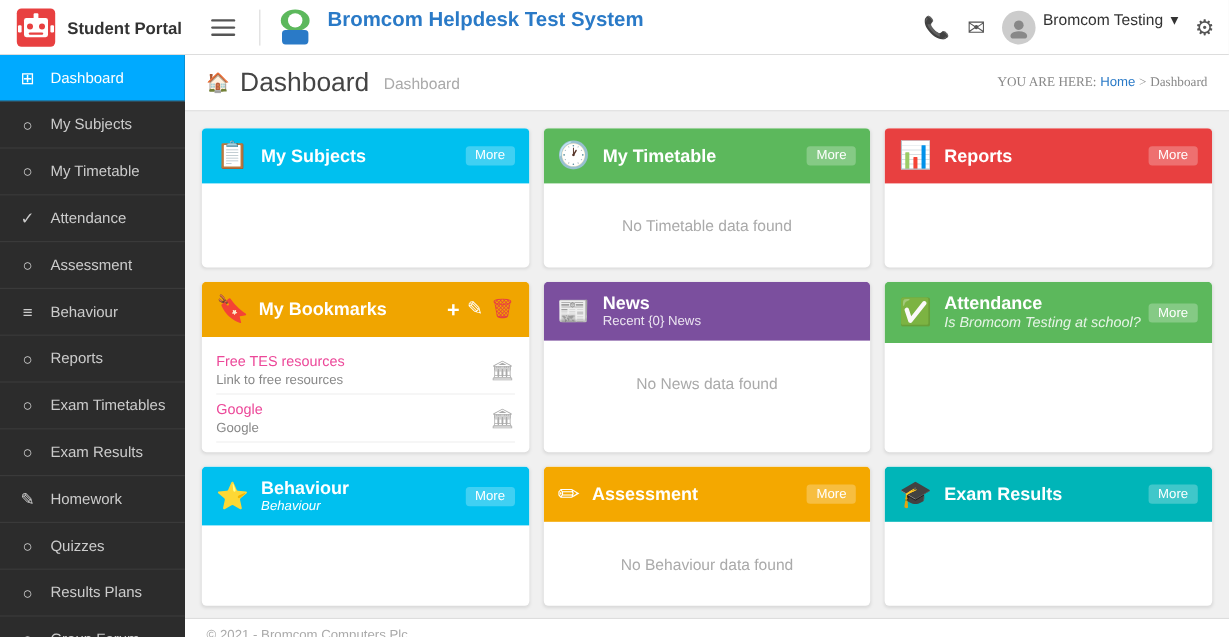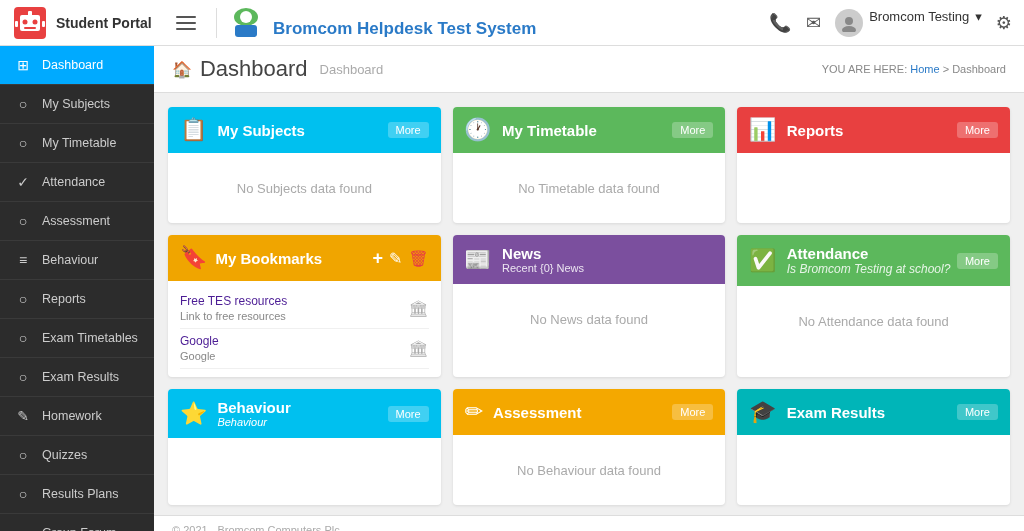--- a/index.html
+++ b/index.html
@@ -4,21 +4,21 @@
   <style>
     * { margin: 0; padding: 0; box-sizing: border-box; }
     body { font-family: 'Segoe UI', Arial, sans-serif; font-size: 13px; background: #f0f0f0; display: flex; flex-direction: column; height: 531px; overflow: hidden; }
 
     
     .topbar { background: #fff; height: 46px; display: flex; align-items: center; padding: 0 12px; border-bottom: 1px solid #ddd; z-index: 10; flex-shrink: 0; }
     .topbar-logo { display: flex; align-items: center; gap: 8px; width: 154px; }
     .logo-robot { width: 36px; height: 36px; }
     .logo-title { font-size: 14px; font-weight: 700; color: #333; }
     .topbar-divider { width: 1px; height: 30px; background: #ddd; margin: 0 10px; }
-    .topbar-brand { display: flex; align-items: flex-end; gap: 8px; flex: 1; }
+    .topbar-brand { display: flex; align-items: flex-start; gap: 8px; flex: 1; }
     .brand-title { font-size: 17px; font-weight: 700; color: #2a7ac7; }
     .topbar-right { display: flex; align-items: center; gap: 14px; margin-left: auto; }
     .topbar-icon { color: #555; font-size: 18px; cursor: pointer; }
     .topbar-user { display: flex; gap: 6px; font-size: 13px; color: #333; cursor: pointer; }
     .user-avatar { width: 28px; height: 28px; border-radius: 50%; background: #ccc; display: flex; align-items: center; justify-content: center; font-size: 14px; }
     .gear-icon { font-size: 18px; color: #555; cursor: pointer; }
 
     
     .main-layout { display: flex; flex: 1; overflow: hidden; }
 
@@ -32,21 +32,21 @@
     
     .content { flex: 1; overflow-y: auto; padding: 0; background: #f0f0f0; }
 
     
     .page-header { background: #fff; padding: 10px 18px; display: flex; align-items: center; justify-content: space-between; border-bottom: 1px solid #ddd; }
     .page-header-left { display: flex; align-items: center; gap: 8px; }
     .home-icon { font-size: 16px; color: #555; }
     .page-title { font-size: 22px; font-weight: 300; color: #444; }
     .page-subtitle { font-size: 13px; color: #aaa; margin-left: 4px; }
     .breadcrumb { font-size: 11px; color: #888; }
-    .breadcrumb span { color: #888; }
+    .breadcrumb span { color: #888; font-family: Liberation Serif, serif; }
     .breadcrumb a { color: #2a7ac7; text-decoration: none; }
 
     
     .dashboard-grid { padding: 14px 14px 10px 14px; display: grid; grid-template-columns: 1fr 1fr 1fr; gap: 12px; }
 
     
     .widget { background: #fff; border-radius: 4px; overflow: hidden; box-shadow: 0 1px 3px rgba(0,0,0,0.1); }
     .widget-header { display: flex; align-items: center; justify-content: space-between; padding: 10px 12px; color: #fff; }
     .widget-header-left { display: flex; align-items: center; gap: 10px; }
     .widget-icon { font-size: 22px; }
@@ -61,21 +61,21 @@
     .bg-green { background: #5cb85c; }
     .bg-orange-red { background: #e84040; }
 
     
     .bookmarks-header { display: flex; align-items: center; justify-content: space-between; background: #f0a500; padding: 10px 12px; color: #fff; }
     .bookmarks-header-left { display: flex; align-items: center; gap: 8px; }
     .bookmarks-actions { display: flex; gap: 6px; align-items: center; }
     .bm-action-btn { background: none; border: none; cursor: pointer; font-size: 16px; }
     .bookmarks-body { padding: 8px 12px; }
     .bookmark-item { display: flex; align-items: center; justify-content: space-between; padding: 5px 0; border-bottom: 1px solid #f0f0f0; }
-    .bookmark-link { color: #4c1d95; font-size: 12px; text-decoration: none; display: block; }
+    .bookmark-link { color: #ec4899; font-size: 12px; text-decoration: none; display: block; }
     .bookmark-desc { color: #888; font-size: 11px; }
     .bookmark-icon { font-size: 16px; color: #aaa; }
 
     
     .footer { background: #fff; padding: 8px 18px; font-size: 11px; color: #aaa; border-top: 1px solid #ddd; flex-shrink: 0; }
 
     
     ::-webkit-scrollbar { width: 6px; }
     ::-webkit-scrollbar-track { background: #f0f0f0; }
     ::-webkit-scrollbar-thumb { background: #ccc; border-radius: 3px; }
@@ -214,23 +214,20 @@
       <div class="widget">
         <div class="widget-header bg-cyan">
           <div class="widget-header-left">
             <span class="widget-icon">📋</span>
             <div class="widget-title-block">
               <div class="widget-title">My Subjects</div>
             </div>
           </div>
           <button class="widget-more">More</button>
         </div>
-        <div class="widget-body">
-          <span>No Subjects data found</span>
-        </div>
       </div>
 
       <div class="widget">
         <div class="widget-header bg-green">
           <div class="widget-header-left">
             <span class="widget-icon">🕐</span>
             <div class="widget-title-block">
               <div class="widget-title">My Timetable</div>
             </div>
           </div>
@@ -302,23 +299,20 @@
         <div class="widget-header bg-green">
           <div class="widget-header-left">
             <span class="widget-icon">✅</span>
             <div class="widget-title-block">
               <div class="widget-title">Attendance</div>
               <div class="widget-subtitle attendance-text">Is Bromcom Testing at school?</div>
             </div>
           </div>
           <button class="widget-more">More</button>
         </div>
-        <div class="widget-body">
-          <span>No Attendance data found</span>
-        </div>
       </div>
 
       <div class="widget">
         <div class="widget-header bg-cyan">
           <div class="widget-header-left">
             <span class="widget-icon">⭐</span>
             <div class="widget-title-block">
               <div class="widget-title">Behaviour</div>
               <div class="behaviour-subtitle">Behaviour</div>
             </div>

